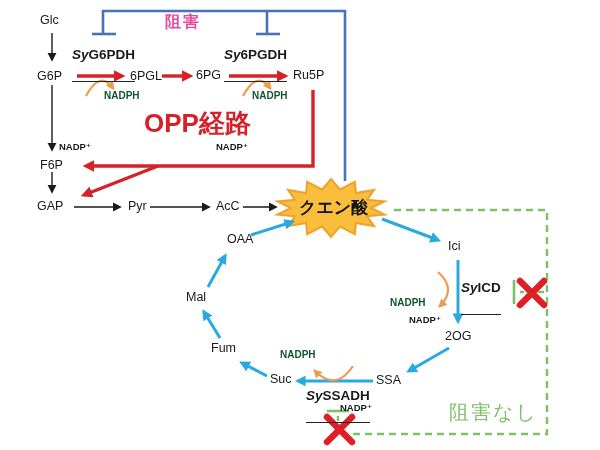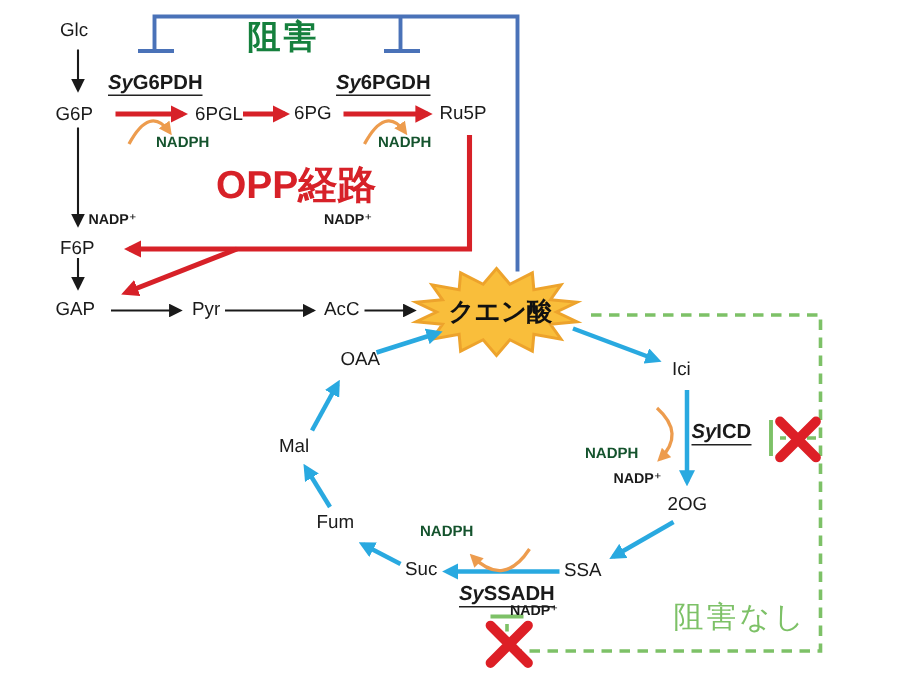--- a/index.html
+++ b/index.html
@@ -3,25 +3,25 @@
 <meta charset="utf-8">
 <style>
   html,body{margin:0;padding:0;background:#fff;}
   #canvas{
     position:relative;width:564px;height:450px;background:#ffffff;overflow:hidden;
     font-family:"Liberation Sans","DejaVu Sans",sans-serif;
   }
   #diagram-svg{position:absolute;left:0;top:0;z-index:1;}
   .lbl{position:absolute;z-index:2;line-height:1;white-space:nowrap;color:#1a1a1a;}
   .met{font-size:12.5px;}
-  .enz{font-size:13.5px;font-weight:bold;border-bottom:1.6px solid #222;padding-bottom:1px;}
+  .enz{font-size:13.5px;font-weight:bold;border-bottom:1.6px solid #222;padding-bottom:19px;}
   .enz .sy{font-style:italic;}
   .nadp{font-size:9.5px;font-weight:bold;margin-top:48px;}
   .nadph{font-size:10px;font-weight:bold;color:#14532d;}
-  .jp-blue{font-size:22px;font-weight:bold;color:#15803d;letter-spacing:2px;}
+  .jp-blue{font-size:16px;font-weight:bold;color:#ec4899;letter-spacing:2px;}
   .jp-red{font-size:26px;font-weight:bold;color:#D72128;}
   .jp-cyan{font-size:20px;font-weight:bold;color:#29A9E0;letter-spacing:1px;}
   .jp-green{font-size:20px;color:#7DC167;letter-spacing:2px;}
   .star-txt{font-size:17px;font-weight:bold;color:#111;}
 </style>
 </head>
 <body>
 
 <div id="canvas">
 

